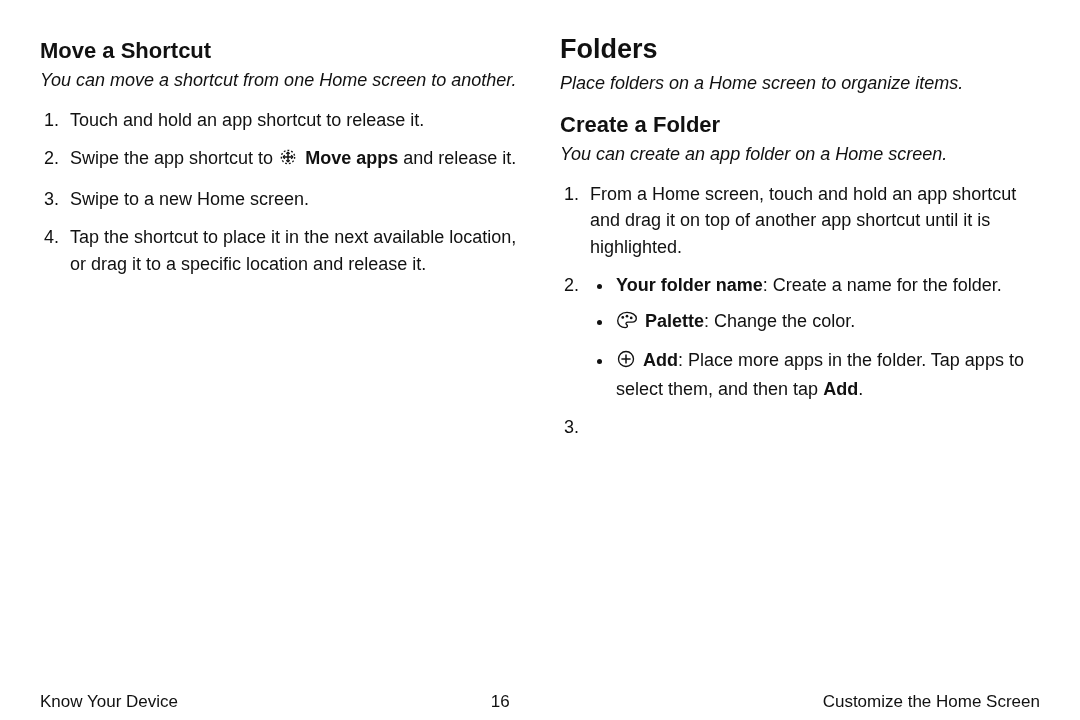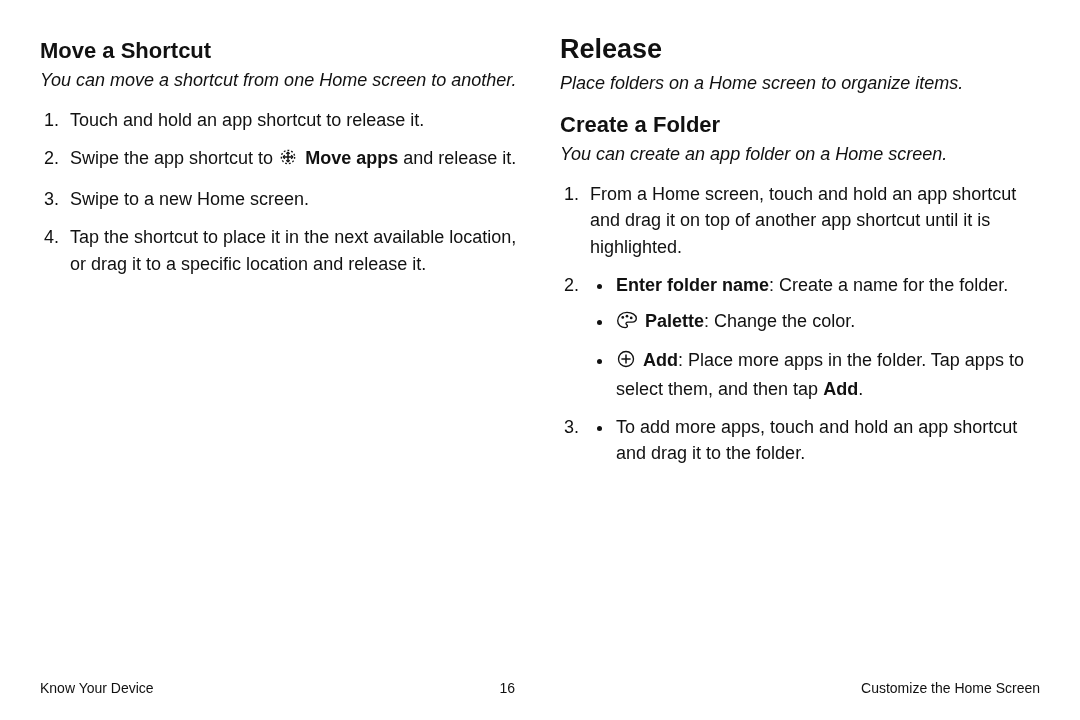--- a/index.html
+++ b/index.html
@@ -59,24 +59,24 @@
   .b { font-weight: 700; }
   .icon {
     display: inline-block;
     vertical-align: -3px;
     margin-right: 2px;
   }
   .footer {
     position: absolute;
     left: 40px;
     right: 40px;
-    bottom: 24px;
+    bottom: 8px;
     display: flex;
     justify-content: space-between;
-    font-size: 14px;
+    font-size: 17px;
     text-align: center;
   }
   .spacer-top { height: 4px; }
 </style>
 </head>
 <body>
 
 <div class="columns">
   <div class="col">
     <div class="spacer-top"></div>
@@ -90,45 +90,42 @@
               <path d="M12 6 L12 18 M6 12 L18 12" stroke="#111" stroke-width="1.8" fill="none"></path>
               <path d="M12 6 l-2 2.2 M12 6 l2 2.2 M12 18 l-2 -2.2 M12 18 l2 -2.2 M6 12 l2.2 -2 M6 12 l2.2 2 M18 12 l-2.2 -2 M18 12 l-2.2 2" stroke="#111" stroke-width="1.6" fill="none"></path>
             </svg></span> <span class="b">Move apps</span><span> and release it.</span>
       </li>
       <li>Swipe to a new Home screen.</li>
       <li>Tap the shortcut to place it in the next available location, or drag it to a specific location and release it.</li>
     </ol>
   </div>
 
   <div class="col">
-    <h1>Release</h1>
+    <h1>Folders</h1>
     <p class="intro">Place folders on a Home screen to organize items.</p>
     <h2 style="margin-top:16px;">Create a Folder</h2>
     <p class="intro">You can create an app folder on a Home screen.</p>
     <ol>
       <li>From a Home screen, touch and hold an app shortcut and drag it on top of another app shortcut until it is highlighted.</li>
       <li>
         <ul>
-          <li><span class="b">Enter folder name</span><span>: Create a name for the folder.</span></li>
+          <li><span class="b">Your folder name</span><span>: Create a name for the folder.</span></li>
           <li><span class="icon"><svg width="22" height="20" viewBox="0 0 26 22">
                   <path d="M13 2 C6 2 2 7 2 12 C2 17 6 20 11 20 C14 20 14 17.5 12.5 16.5 C11 15.5 12 13.5 14 13.5 L19 13.5 C22 13.5 24 11.5 24 9 C24 5 19 2 13 2 Z" fill="none" stroke="#111" stroke-width="1.6"></path>
                   <circle cx="8" cy="8" r="1.6" fill="#111"></circle>
                   <circle cx="13" cy="6.5" r="1.6" fill="#111"></circle>
                   <circle cx="18" cy="8.5" r="1.6" fill="#111"></circle>
                 </svg></span> <span class="b">Palette</span><span>: Change the color.</span></li>
           <li><span class="icon"><svg width="20" height="20" viewBox="0 0 24 24">
                   <circle cx="12" cy="12" r="9" fill="none" stroke="#111" stroke-width="1.6"></circle>
                   <path d="M12 6.5 L12 17.5 M6.5 12 L17.5 12" stroke="#111" stroke-width="1.8"></path>
                 </svg></span> <span class="b">Add</span><span>: Place more apps in the folder. Tap apps to select them, and then tap </span><span class="b">Add</span><span>.</span></li>
         </ul>
       </li>
       <li>
-        <ul>
-          <li>To add more apps, touch and hold an app shortcut and drag it to the folder.</li>
-        </ul>
       </li>
     </ol>
   </div>
 </div>
 
 <div class="footer">
   <span>Know Your Device</span>
   <span>16</span>
   <span>Customize the Home Screen</span>
 </div>

